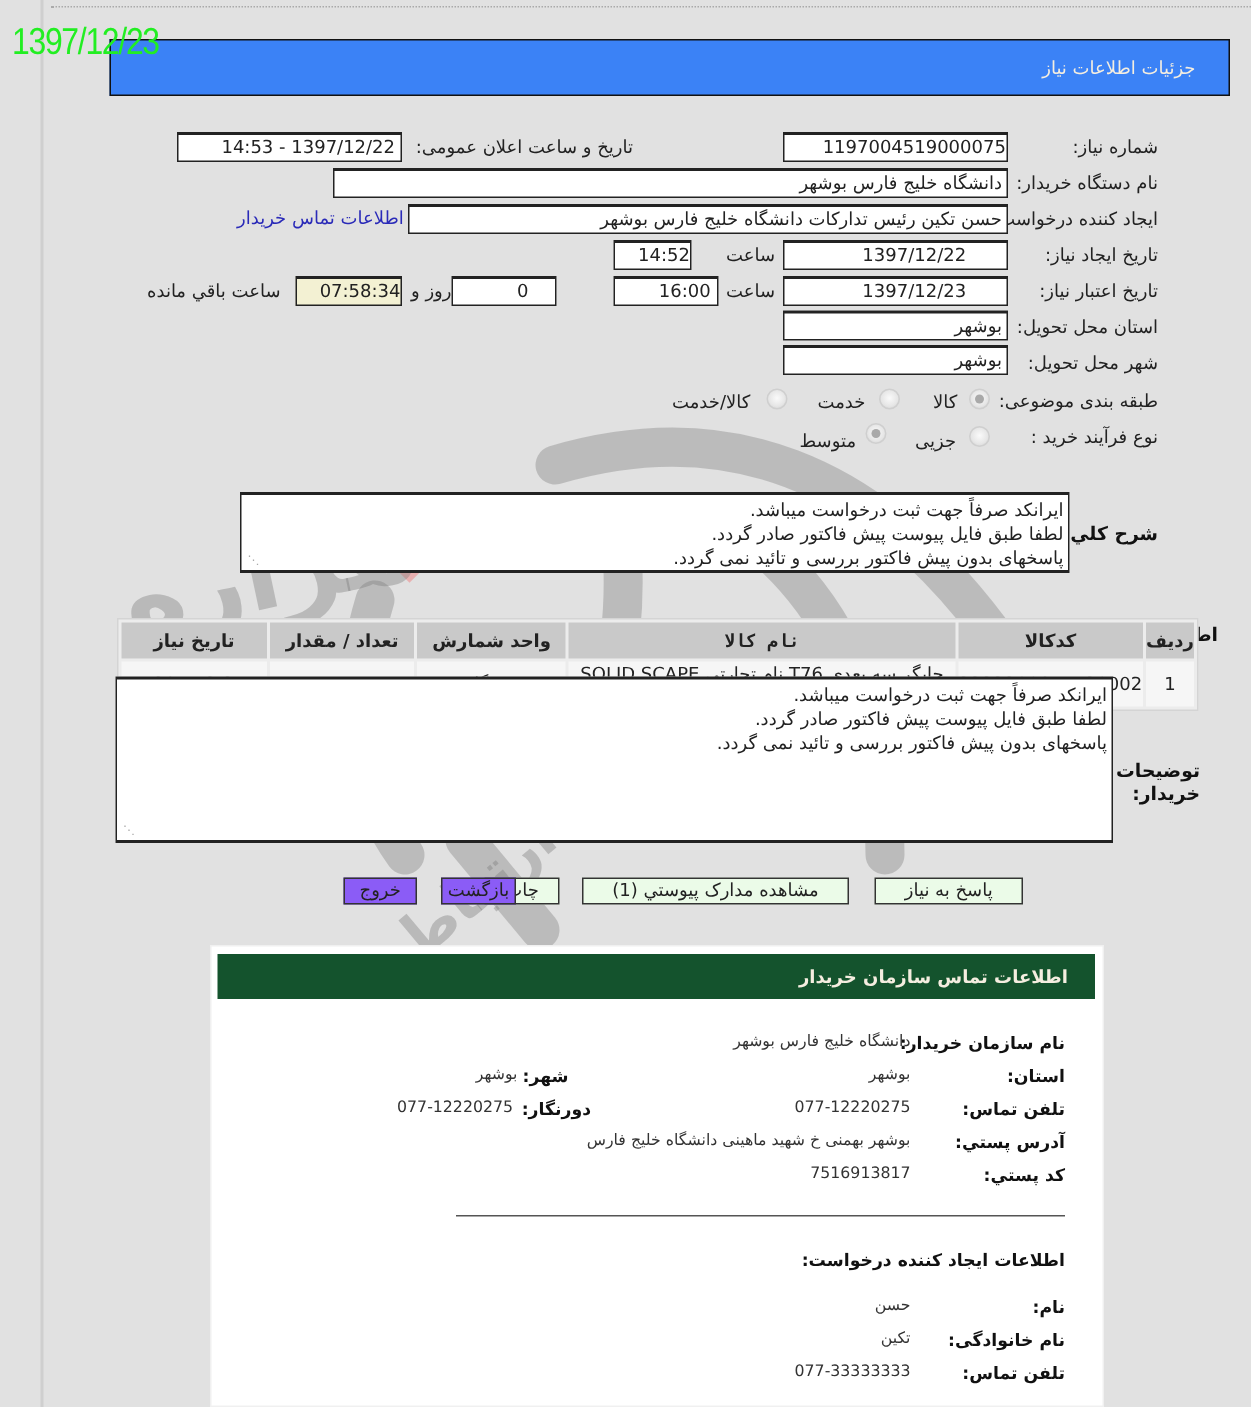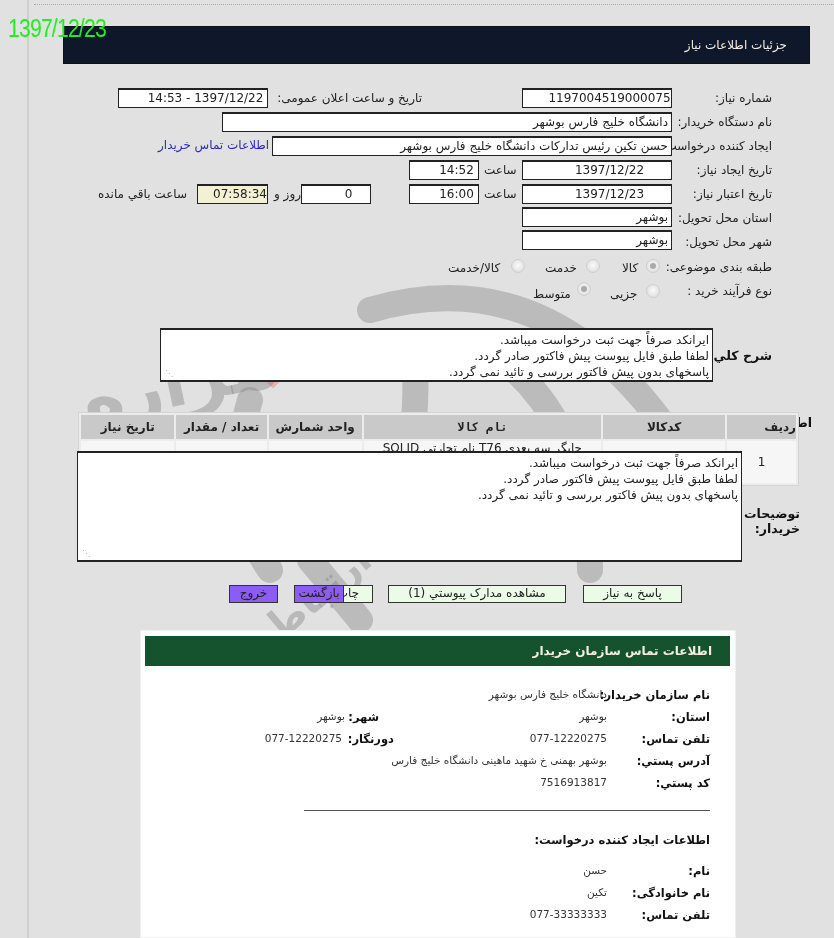--- a/index.html
+++ b/index.html
@@ -13,22 +13,22 @@
   }
   .abs { position: absolute; }
   .topline { left: 34px; top: 4px; width: 800px; border-top: 1px dotted #aaa; }
   .leftrule { left: 27px; top: 0; width: 2px; height: 938px; background: #cfcfcf; }
   .stamp {
     left: 8px; top: 14px; color: #22ee22; font-size: 25px;
     font-family: "Liberation Sans Narrow", "Liberation Sans", sans-serif;
     letter-spacing: -1px; z-index: 5; transform: scaleX(0.85); transform-origin: left top;
   }
   .header-bar {
-    left: 63px; top: 26px; width: 747px; height: 38px;
-    background: #0f172a; border: 1px solid #111;
+    left: 73px; top: 26px; width: 747px; height: 38px;
+    background: #3b82f6; border: 1px solid #111;
   }
   .header-bar span { position: absolute; right: 22px; top: 11px; color: #f5eee0; font-size: 12px; }
   .lbl { direction: rtl; text-align: right; font-size: 12px; color: #222; white-space: nowrap; }
   .box {
     background: #fff; border: 1px solid #222; border-top-width: 2px;
     height: 20px; font-size: 12px; line-height: 17px; text-align: center;
     white-space: nowrap; overflow: hidden; direction: rtl; padding-left: 25px;
   }
   .box.r { text-align: right; padding-right: 3px; }
   .box.yellow { background: #f3f1d3; }
@@ -113,21 +113,21 @@
 <div class="abs lbl" style="right:62px;top:115px;">نام دستگاه خریدار:</div>
 <div class="abs box r" style="left:222px;top:112px;width:450px;">دانشگاه خلیج فارس بوشهر</div>
 
 <div class="abs lbl" style="right:62px;top:139px;">ایجاد کننده درخواست:</div>
 <div class="abs box r" style="left:272px;top:136px;width:400px;">حسن تکین رئیس تدارکات دانشگاه خلیج فارس بوشهر</div>
 <div class="abs link" style="left:158px;top:138px;">اطلاعات تماس خریدار</div>
 
 <div class="abs lbl" style="right:62px;top:163px;">تاریخ ایجاد نیاز:</div>
 <div class="abs box" style="left:522px;top:160px;width:150px;">1397/12/22</div>
 <div class="abs lbl" style="left:484px;top:163px;">ساعت</div>
-<div class="abs box" style="left:409px;top:160px;width:70px;">14:52</div>
+<div class="abs box" style="left:409px;top:160px;width:52px;">14:52</div>
 
 <div class="abs lbl" style="right:62px;top:187px;">تاریخ اعتبار نیاز:</div>
 <div class="abs box" style="left:522px;top:184px;width:150px;">1397/12/23</div>
 <div class="abs lbl" style="left:484px;top:187px;">ساعت</div>
 <div class="abs box" style="left:409px;top:184px;width:70px;">16:00</div>
 <div class="abs box" style="left:301px;top:184px;width:70px;">0</div>
 <div class="abs lbl" style="left:274px;top:187px;">روز و</div>
 <div class="abs box yellow" style="left:197px;top:184px;width:71px;">07:58:34</div>
 <div class="abs lbl" style="left:98px;top:187px;">ساعت باقي مانده</div>
 
@@ -156,21 +156,21 @@
   <div>لطفا طبق فایل پیوست پیش فاکتور صادر گردد.</div>
   <div>پاسخهای بدون پیش فاکتور بررسی و تائید نمی گردد.</div>
   <span class="grip">⋰</span>
 </div>
 
 <div class="abs bold-lbl" style="right:22px;top:391px;margin-top:24px;">اطلاعات کالاهاي مورد نياز</div>
 
 <table class="goods">
   <thead>
     <tr>
-      <th style="width:22px;padding-left:37px;">ردیف</th>
+      <th style="width:22px;">ردیف</th>
       <th style="width:100px;">کدکالا</th>
       <th style="width:256px;font-family:Liberation Mono, monospace;">نام کالا</th>
       <th style="width:98px;">واحد شمارش</th>
       <th style="width:96px;">تعداد / مقدار</th>
       <th style="width:96px;">تاریخ نیاز</th>
     </tr>
   </thead>
   <tbody>
     <tr>
       <td>1</td>

